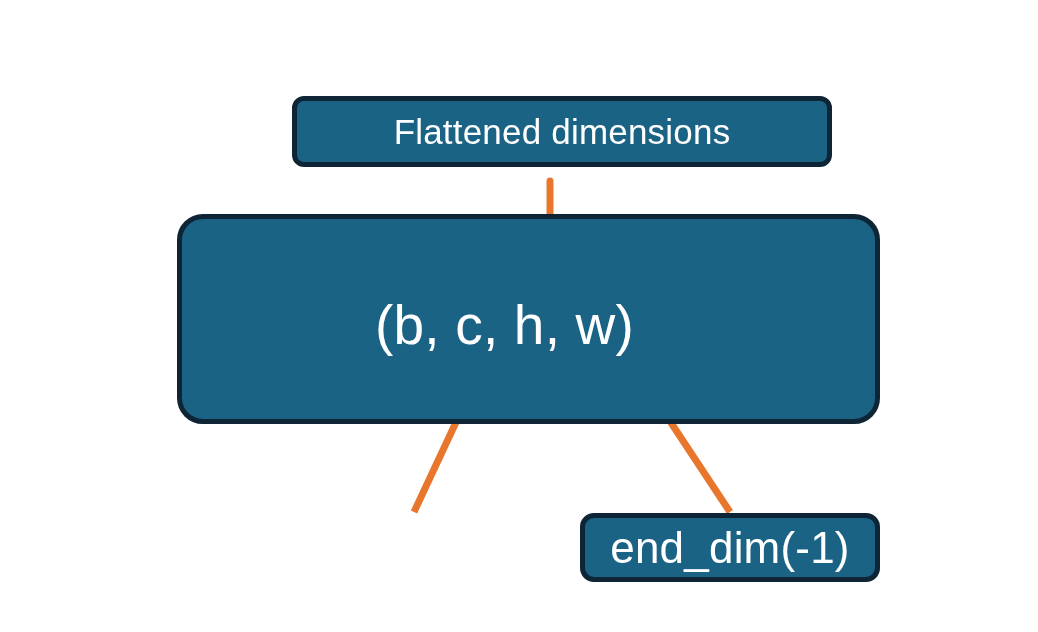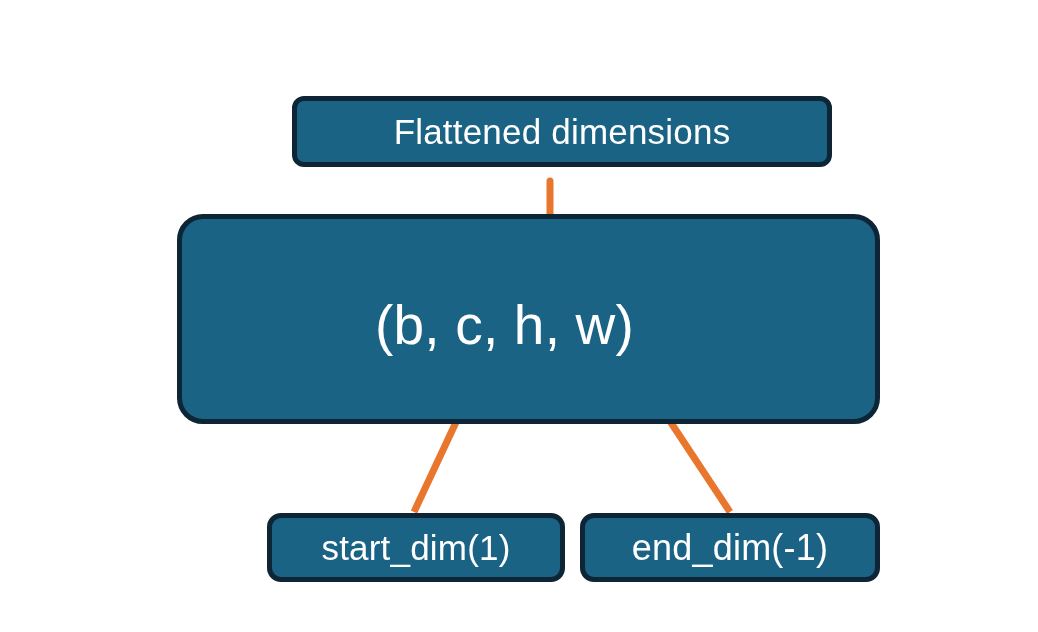--- a/index.html
+++ b/index.html
@@ -60,21 +60,21 @@
     width: 298px;
     height: 69px;
     font-size: 35px;
     border-radius: 14px;
   }
   #node-end-dim {
     left: 580px;
     top: 513px;
     width: 300px;
     height: 69px;
-    font-size: 36px;
+    font-size: 44px;
     border-radius: 14px;
   }
   #connectors {
     position: absolute;
     left: 0;
     top: 0;
     width: 1038px;
     height: 632px;
     pointer-events: none;
   }
@@ -109,21 +109,18 @@
   </svg>
 
   <div class="node" id="node-flattened">
     <span>Flattened dimensions</span>
   </div>
 
   <div class="node" id="node-shape">
     <span class="shape-label">(b, c, h, w)</span>
   </div>
 
-  <div class="node" id="node-start-dim">
-    <span>start_dim(1)</span>
-  </div>
 
   <div class="node" id="node-end-dim">
     <span>end_dim(-1)</span>
   </div>
 
 </div>
 
 </body></html>

